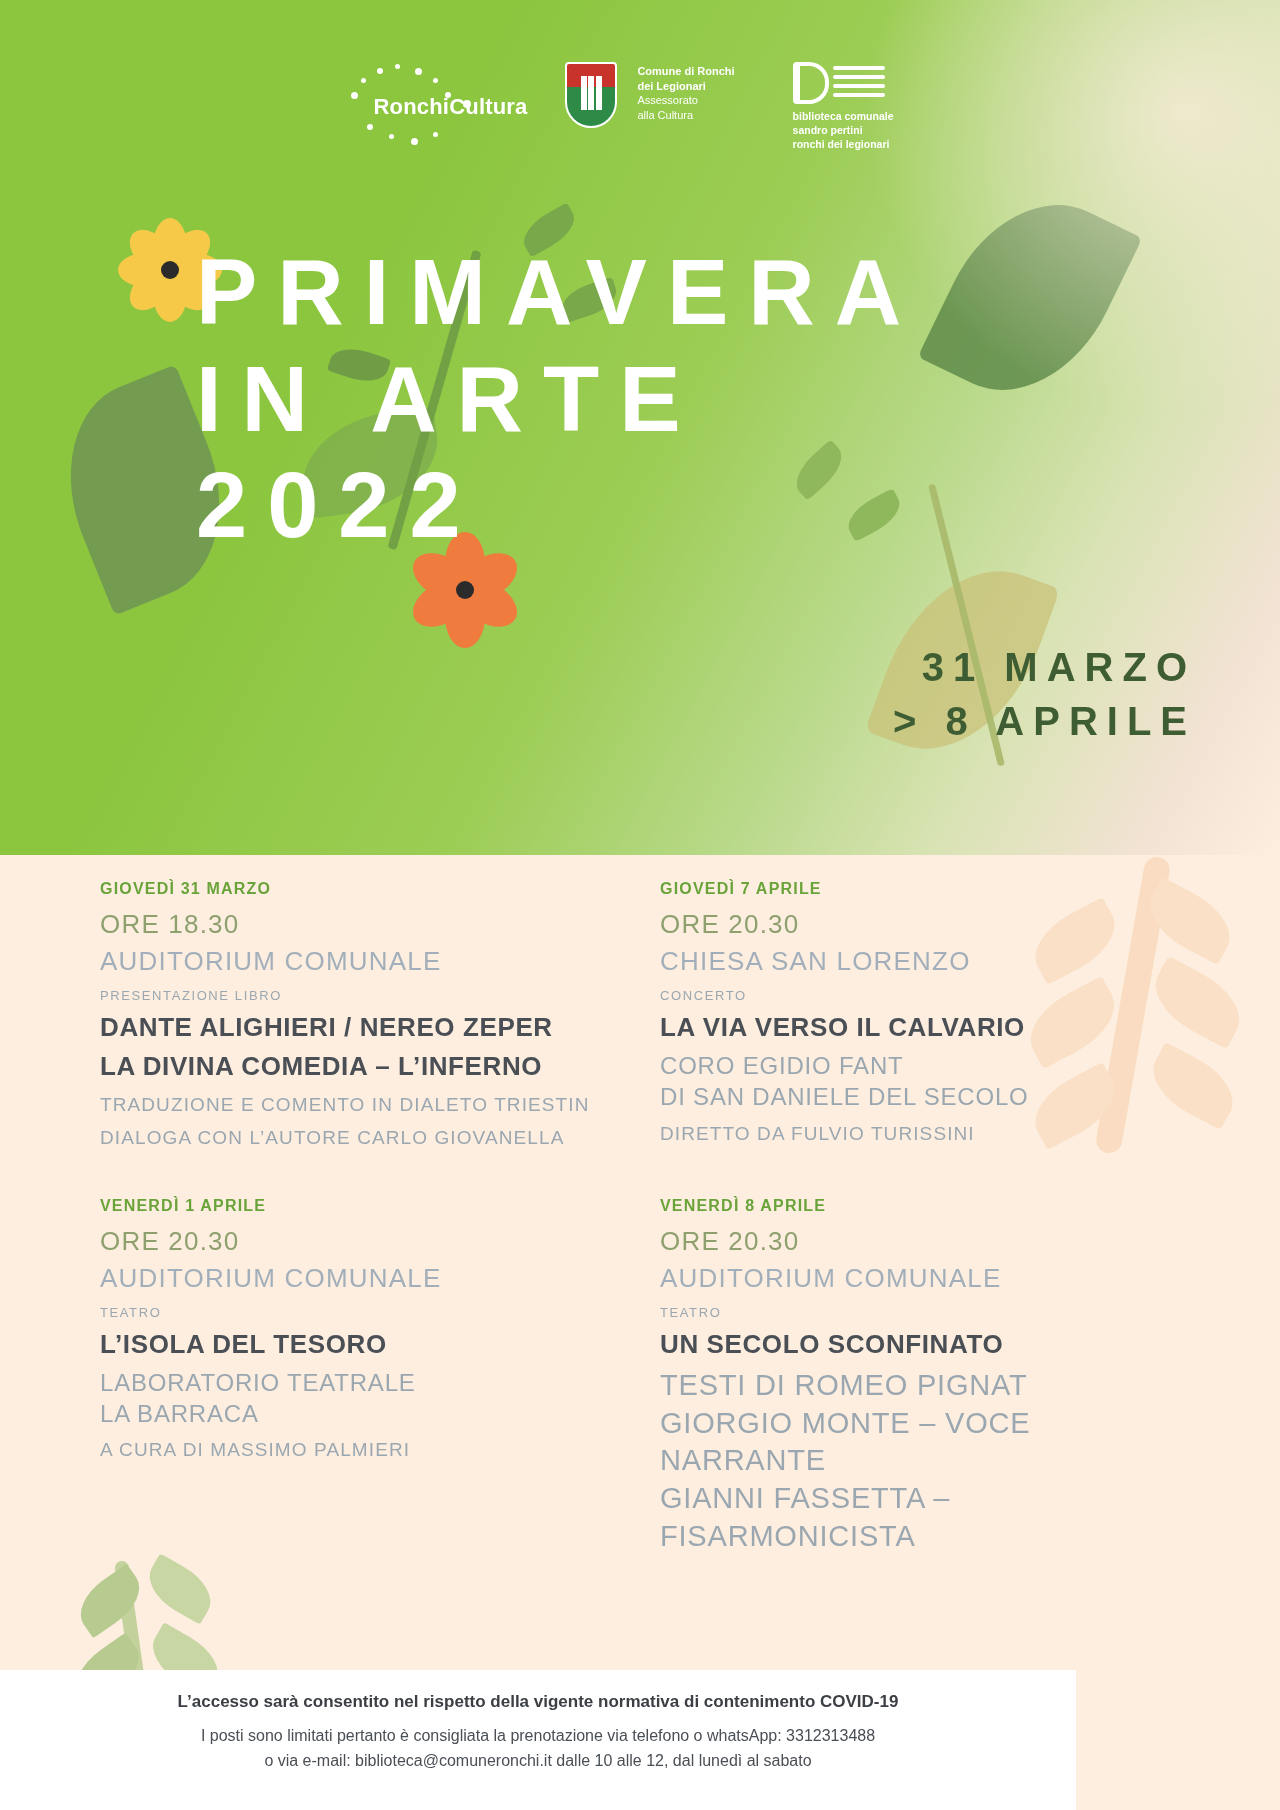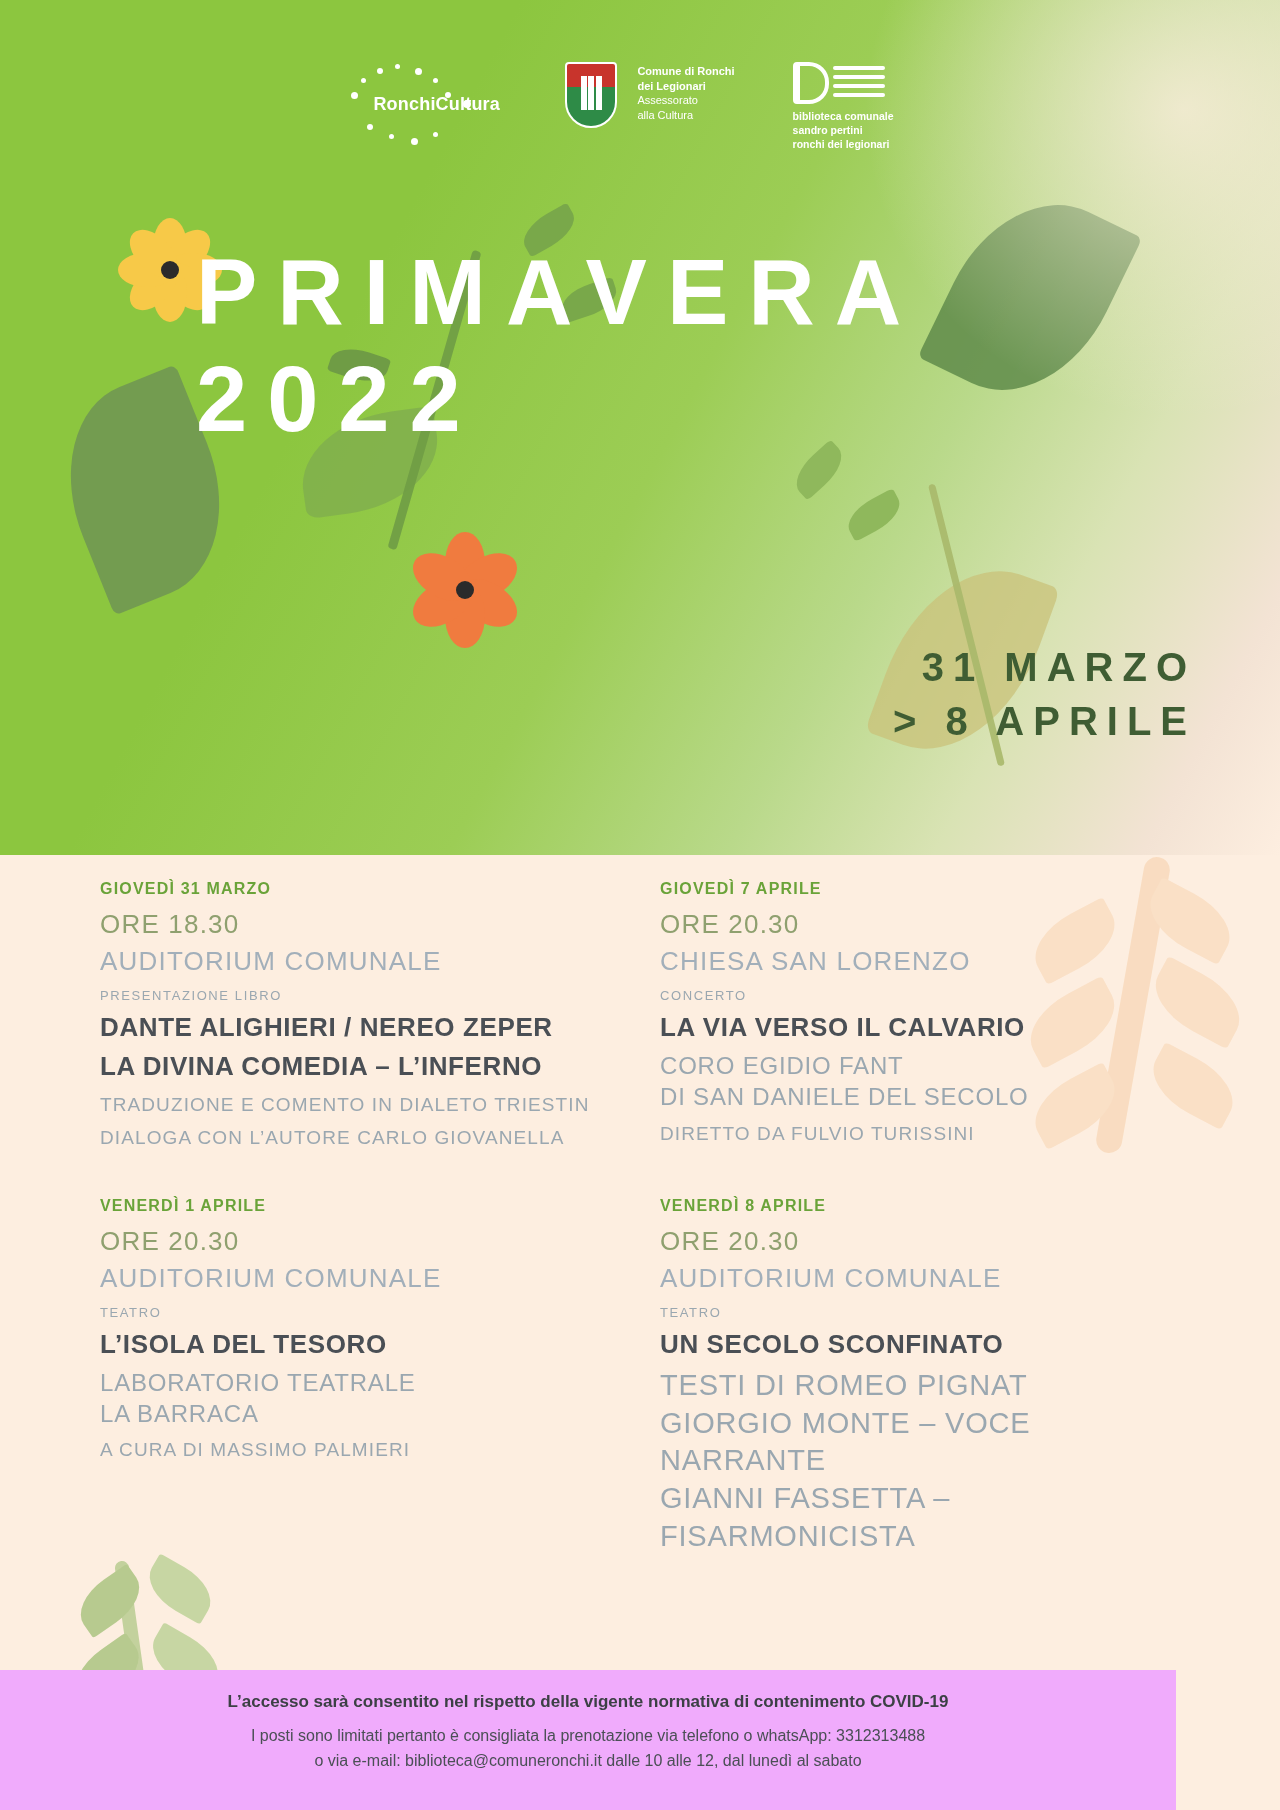--- a/index.html
+++ b/index.html
@@ -128,21 +128,21 @@
     gap: 58px;
   }
   .logo-ronchicultura {
     position: relative;
     width: 170px; height: 90px;
   }
   .logo-ronchicultura .rc-text {
     position: absolute;
     left: 36px; top: 32px;
     color: #ffffff;
-    font-size: 18px;
+    font-size: 22px;
     font-weight: bold;
     letter-spacing: .2px;
     white-space: nowrap;
   }
   .dot {
     position: absolute;
     border-radius: 50%;
     background: #ffffff;
   }
   .logo-comune {
@@ -319,23 +319,23 @@
   }
   .fleaf {
     position: absolute;
     border-radius: 60% 6% 60% 6%;
   }
 
   
   .footer {
     position: absolute;
     left: 0; bottom: 0;
-    width: 1176px;
+    width: 1076px;
     height: 140px;
-    background: #f0abfc;
+    background: #ffffff;
     text-align: center;
     padding-top: 22px;
   }
   .footer .f1 {
     color: #3c4045;
     font-size: 17px;
     font-weight: bold;
     margin-bottom: 12px;
   }
   .footer .f2,
@@ -435,20 +435,21 @@
           <div>biblioteca comunale</div>
           <div>sandro pertini</div>
           <div>ronchi dei legionari</div>
         </div>
       </div>
 
     </div>
 
     <div class="title-block">
       <div class="title-line t1">PRIMAVERA</div>
+      <div class="title-line t2">IN ARTE</div>
       <div class="title-line t3">2022</div>
     </div>
 
     <div class="dates">
       <div class="d1">31 MARZO</div>
       <div class="d2">&gt; 8 APRILE</div>
     </div>
 
   </div>
 

